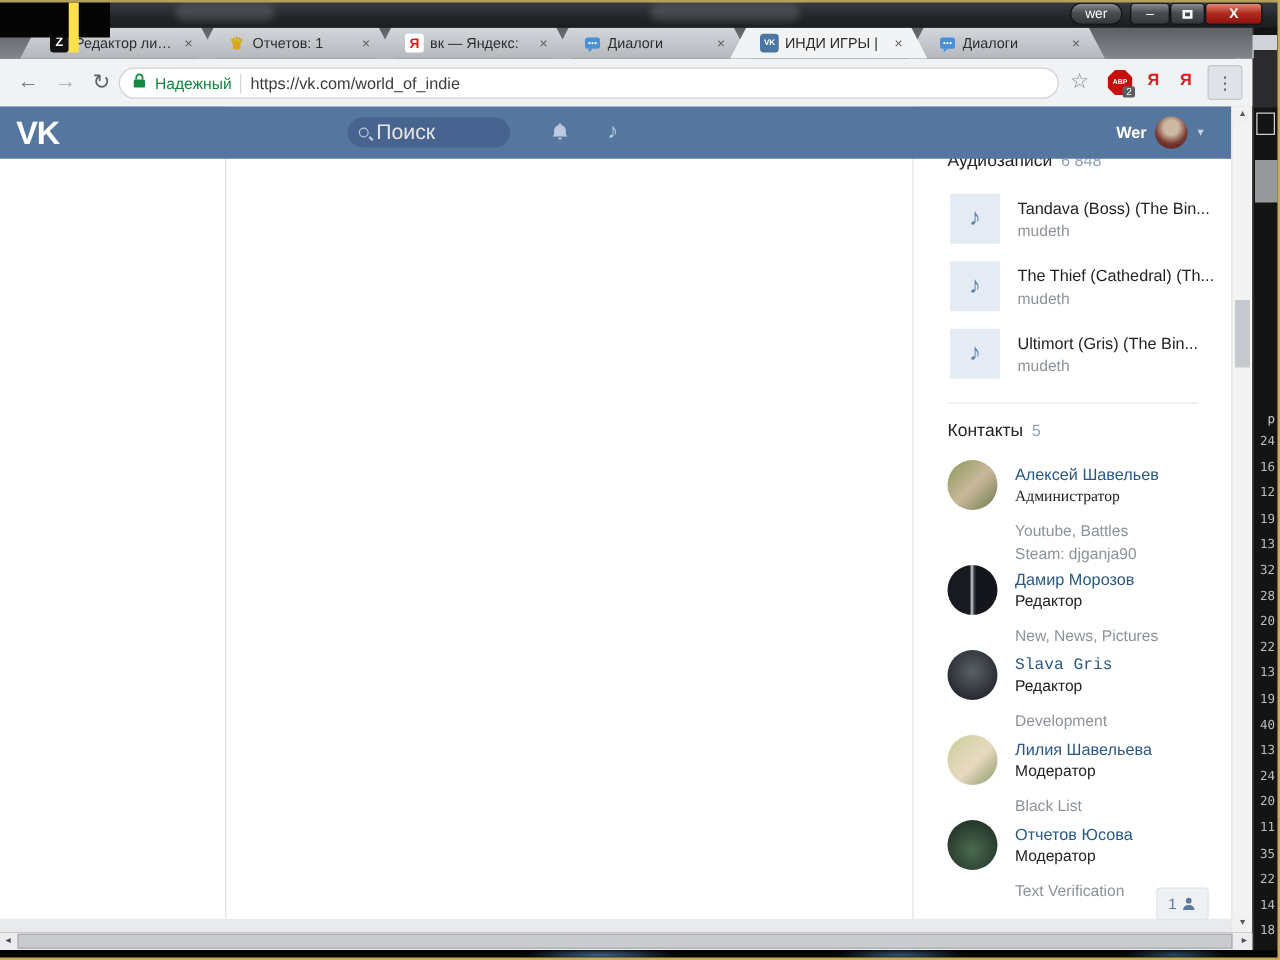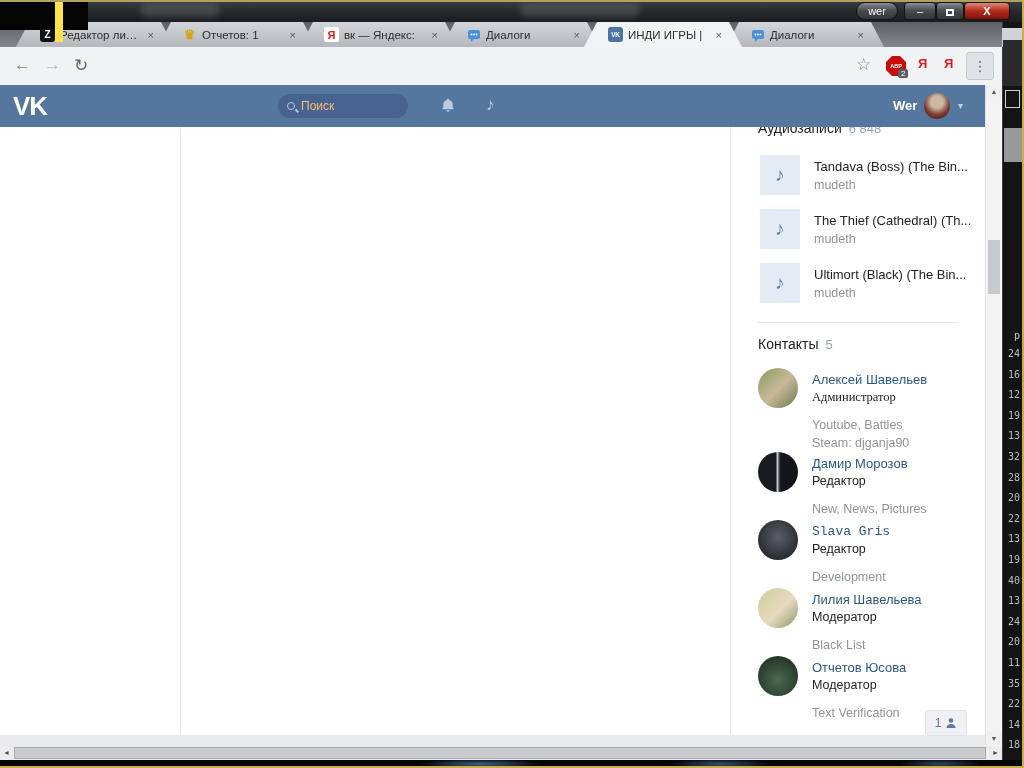--- a/index.html
+++ b/index.html
@@ -64,21 +64,21 @@
   
   #viewport { left:0; top:85px; width:1002px; height:661px; background:#fff; z-index:5; overflow:hidden; }
   
   #vkheader { left:0; top:0; width:985px; height:42px; background:#55769f; z-index:6; }
   #vklogo { left:13px; top:6px; color:#fff; font-size:26px; font-weight:800; letter-spacing:-1px; }
   #vksearch { left:278px; top:9px; width:130px; height:24px; background:#46648f;
     border-radius:12px; display:flex; align-items:center; padding:0 9px; gap:6px; }
   .mag { width:8px; height:8px; border:1.5px solid #b6c6dd; border-radius:50%; position:relative; flex:0 0 8px;}
   .mag::after { content:""; position:absolute; left:7px; top:7px; width:4px; height:1.5px;
     background:#b6c6dd; transform:rotate(45deg); }
-  #vksearch span { color:#fdba74; font-size:12px; }
+  #vksearch span { color:#e5e5e5; font-size:17px; }
   .hdr-ico { position:absolute; top:12px; }
   #hdr-note { color:#bccbe1; font-size:17px; top:10px; }
   #hdr-user { left:893px; top:13px; color:#fff; font-size:13px; font-weight:600; }
   #hdr-avatar { left:924px; top:8px; width:26px; height:26px; border-radius:50%;
     background:radial-gradient(circle at 50% 35%, #cbb9a4 28%, #7a3a30 60%, #4a1512); }
   #hdr-caret { left:958px; top:15px; color:#c6d2e4; font-size:10px; }
   
   #card { left:180px; top:0; width:551px; height:650px; background:#fff;
     border-left:1px solid #e3e4e8; border-right:1px solid #e3e4e8; z-index:1; }
   .avatar36 { position:absolute; width:36px; height:36px; border-radius:50%; }
@@ -231,20 +231,29 @@
       <span class="tab-label">Диалоги</span>
       <span class="tab-x">×</span>
     </div>
   </div>
   <div class="newtab-stub abs"></div>
 
   <div id="toolbar" class="abs">
     <span class="nav-glyph" style="left:14px;">←</span>
     <span class="nav-glyph" style="left:44px;color:#b4b7ba;">→</span>
     <span class="nav-glyph" style="left:74px;color:#5f6266;">↻</span>
+    <div id="urlbox" class="abs">
+      <span><svg width="11" height="13" viewBox="0 0 11 13">
+            <rect x="1" y="5.5" width="9" height="6.5" rx="1" fill="#128a3e"></rect>
+            <path d="M3 5.5V4a2.5 2.5 0 0 1 5 0v1.5" stroke="#128a3e" stroke-width="1.4" fill="none"></path>
+          </svg></span>
+      <span class="secure-label">Надежный</span>
+      <span class="url-sep"></span>
+      <span class="url-text">https://vk.com/world_of_indie</span>
+    </div>
     <span class="ext" style="left:856px;top:7px;font-size:17px;color:#83878c;">☆</span>
     <div class="ext" style="left:886px;">
         <div id="abp">ABP</div>
       </div>
     <div id="abp-badge" class="abs">2</div>
     <span class="ext ya-ext" style="left:918px;">Я</span>
     <span class="ext ya-ext" style="left:944px;">Я</span>
     <div id="menu-dots" class="abs"><span>⋮</span></div>
   </div>
 
@@ -317,21 +326,21 @@
     <div id="pagefoot" class="abs"></div>
 
     <div class="sb-head" style="left:758px;top:35px;"><span>Аудиозаписи</span><span class="sb-count">6 848</span></div>
     <div class="audio-ico" style="top:70px;">♪</div>
     <div class="audio-title" style="top:74px;">Tandava (Boss) (The Bin...</div>
     <div class="audio-artist" style="top:93px;">mudeth</div>
     <div class="audio-ico" style="top:124px;">♪</div>
     <div class="audio-title" style="top:128px;">The Thief (Cathedral) (Th...</div>
     <div class="audio-artist" style="top:147px;">mudeth</div>
     <div class="audio-ico" style="top:178px;">♪</div>
-    <div class="audio-title" style="top:182px;">Ultimort (Black) (The Bin...</div>
+    <div class="audio-title" style="top:182px;">Ultimort (Gris) (The Bin...</div>
     <div class="audio-artist" style="top:201px;">mudeth</div>
     <div class="sb-div" style="top:237px;"></div>
 
     <div class="sb-head" style="left:758px;top:251px;"><span>Контакты</span><span class="sb-count">5</span></div>
 
     <div class="cavatar cv1" style="top:283px;"></div>
     <div class="ct-name" style="top:287px;">Алексей Шавельев</div>
     <div class="ct-role" style="top:305px;font-family:Liberation Serif, serif;">Администратор</div>
     <div class="ct-det" style="top:323px;">Youtube, Battles</div>
     <div class="ct-det" style="top:341px;">Steam: djganja90</div>

